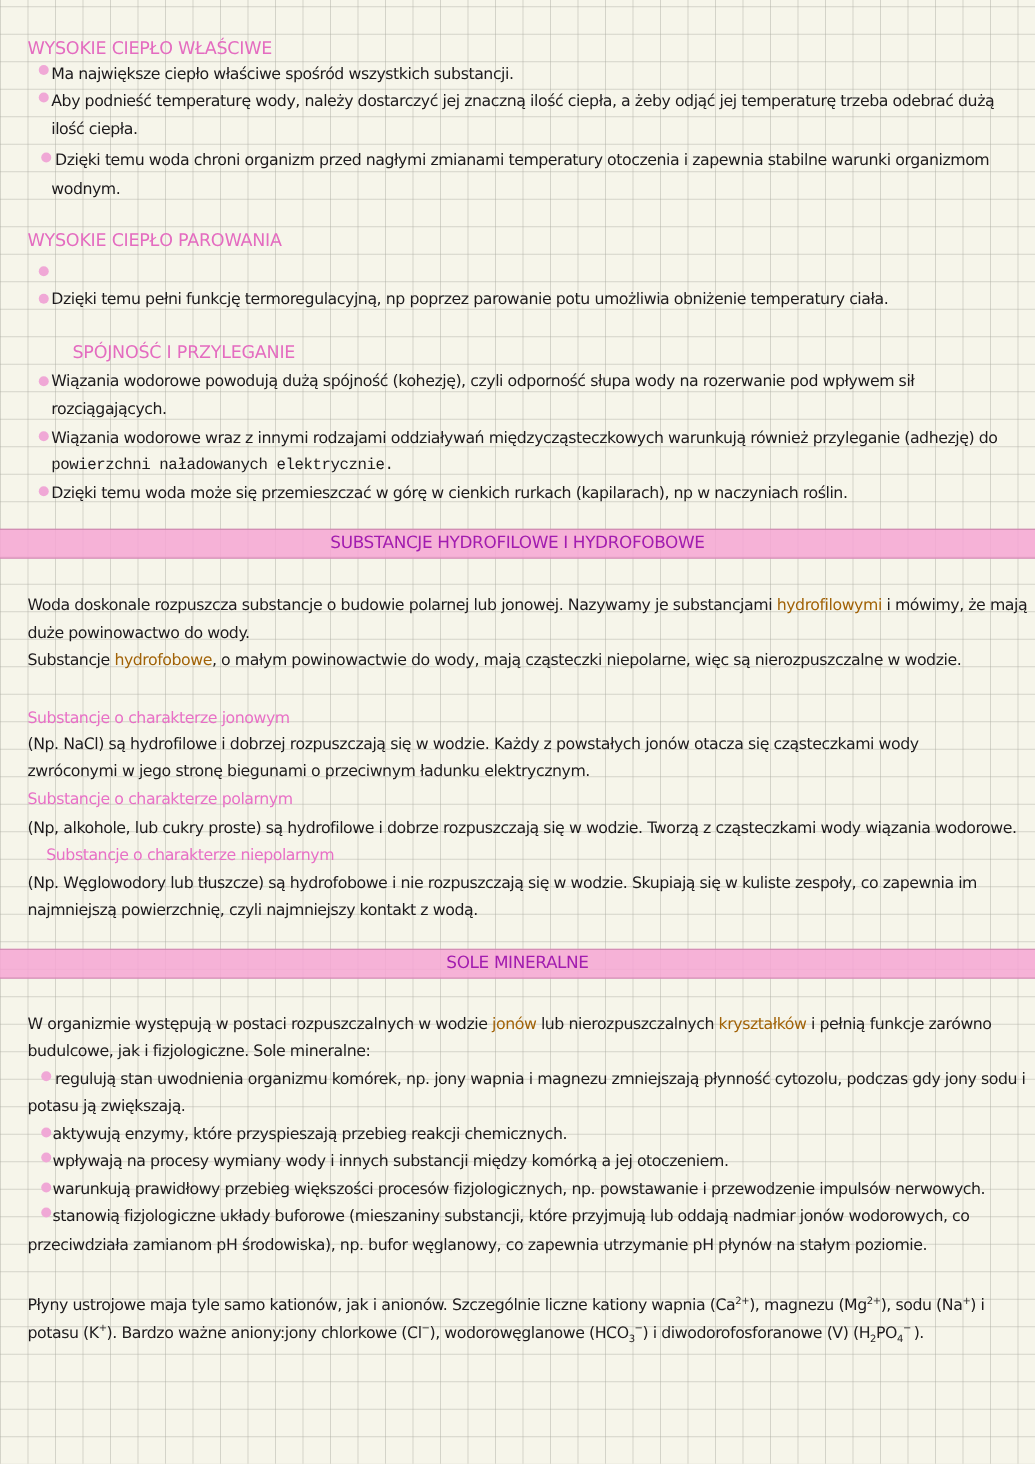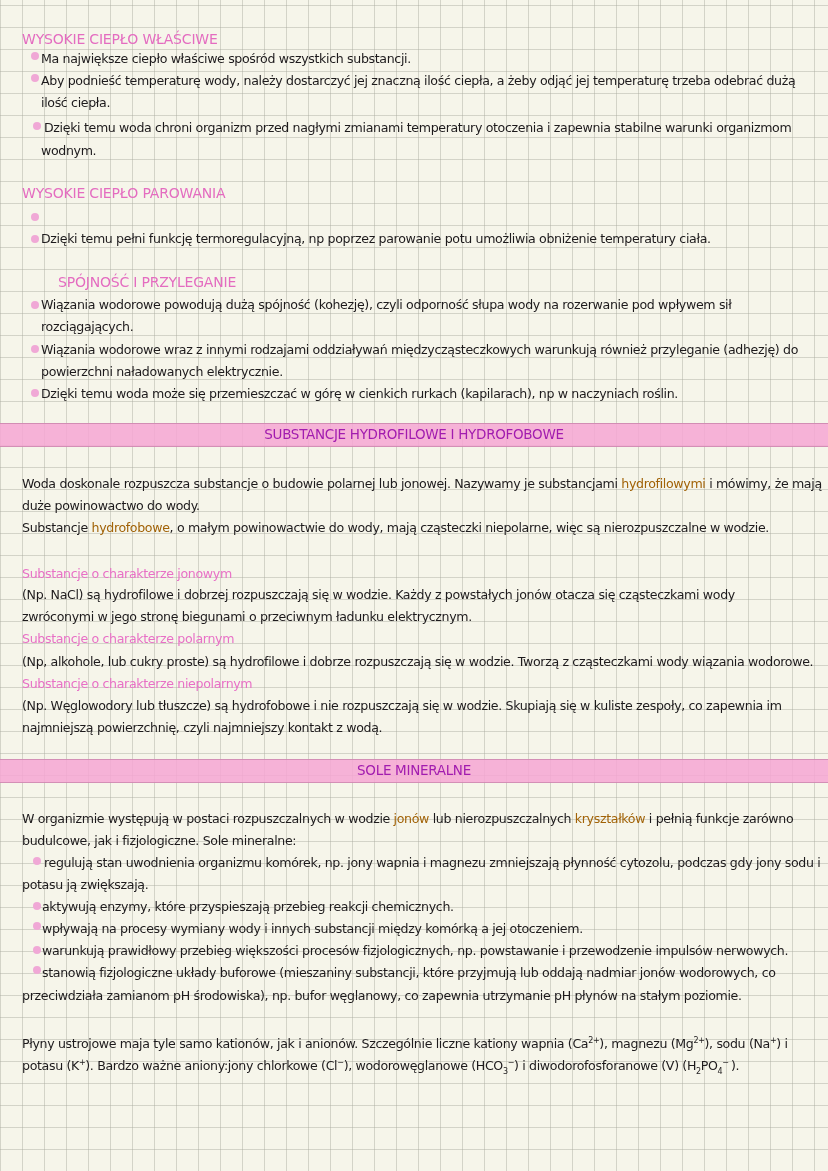--- a/index.html
+++ b/index.html
@@ -77,38 +77,38 @@
   <span class="bullet" style="left:31px; top:213px;"></span>
   <span class="bullet" style="left:31px; top:235px;"></span>
   <div class="abs txt" style="left:41px; top:228px;">Dzięki temu pełni funkcję termoregulacyjną, np poprzez parowanie potu umożliwia obniżenie temperatury ciała.</div>
 
   <div class="abs h-pink" style="left:22px; top:274px;margin-left:36px;">SPÓJNOŚĆ I PRZYLEGANIE</div>
   <span class="bullet" style="left:31px; top:301px;"></span>
   <div class="abs txt" style="left:41px; top:294px;">Wiązania wodorowe powodują dużą spójność (kohezję), czyli odporność słupa wody na rozerwanie pod wpływem sił</div>
   <div class="abs txt" style="left:41px; top:316px;">rozciągających.</div>
   <span class="bullet" style="left:31px; top:345px;"></span>
   <div class="abs txt" style="left:41px; top:339px;text-align:right;">Wiązania wodorowe wraz z innymi rodzajami oddziaływań międzycząsteczkowych warunkują również przyleganie (adhezję) do</div>
-  <div class="abs txt" style="left:41px; top:361px;">powierzchni naładowanych elektrycznie.</div>
+  <div class="abs txt" style="left:41px; top:361px;font-family:Liberation Mono, monospace;">powierzchni naładowanych elektrycznie.</div>
   <span class="bullet" style="left:31px; top:389px;"></span>
   <div class="abs txt" style="left:41px; top:383px;">Dzięki temu woda może się przemieszczać w górę w cienkich rurkach (kapilarach), np w naczyniach roślin.</div>
 
   <div class="band" style="top:423px;">
     <div class="band-title">SUBSTANCJE HYDROFILOWE I HYDROFOBOWE</div>
   </div>
 
   <div class="abs txt" style="left:22px; top:473px;"><span>Woda doskonale rozpuszcza substancje o budowie polarnej lub jonowej. Nazywamy je substancjami </span><span class="hl">hydrofilowymi</span><span> i mówimy, że mają</span></div>
   <div class="abs txt" style="left:22px; top:495px;">duże powinowactwo do wody.</div>
   <div class="abs txt" style="left:22px; top:517px;"><span>Substancje </span><span class="hl">hydrofobowe</span><span>, o małym powinowactwie do wody, mają cząsteczki niepolarne, więc są nierozpuszczalne w wodzie.</span></div>
 
   <div class="abs txt sub-pink" style="left:22px; top:563px;">Substancje o charakterze jonowym</div>
   <div class="abs txt" style="left:22px; top:584px;">(Np. NaCl) są hydrofilowe i dobrzej rozpuszczają się w wodzie. Każdy z powstałych jonów otacza się  cząsteczkami wody</div>
   <div class="abs txt" style="left:22px; top:606px;">zwróconymi w jego stronę biegunami o przeciwnym ładunku elektrycznym.</div>
   <div class="abs txt sub-pink" style="left:22px; top:628px;">Substancje o charakterze polarnym</div>
   <div class="abs txt" style="left:22px; top:651px;">(Np, alkohole, lub cukry proste) są hydrofilowe i dobrze rozpuszczają się w wodzie. Tworzą z cząsteczkami wody wiązania wodorowe.</div>
-  <div class="abs txt sub-pink" style="left:22px; top:673px;">Substancje o charakterze niepolarnym</div>
+  <div class="abs txt sub-pink" style="left:22px; top:673px;padding-left:15px;">Substancje o charakterze niepolarnym</div>
   <div class="abs txt" style="left:22px; top:695px;">(Np. Węglowodory lub tłuszcze) są hydrofobowe i nie rozpuszczają się w wodzie. Skupiają się w kuliste zespoły, co zapewnia im</div>
   <div class="abs txt" style="left:22px; top:717px;">najmniejszą powierzchnię, czyli najmniejszy kontakt z wodą.</div>
 
   <div class="band" style="top:759px;">
     <div class="band-title">SOLE MINERALNE</div>
   </div>
 
   <div class="abs txt" style="left:22px; top:808px;"><span>W organizmie występują w postaci rozpuszczalnych w wodzie </span><span class="hl">jonów</span><span> lub nierozpuszczalnych </span><span class="hl">kryształków</span><span> i pełnią funkcje zarówno</span></div>
   <div class="abs txt" style="left:22px; top:830px;">budulcowe, jak i fizjologiczne. Sole mineralne:</div>
 

